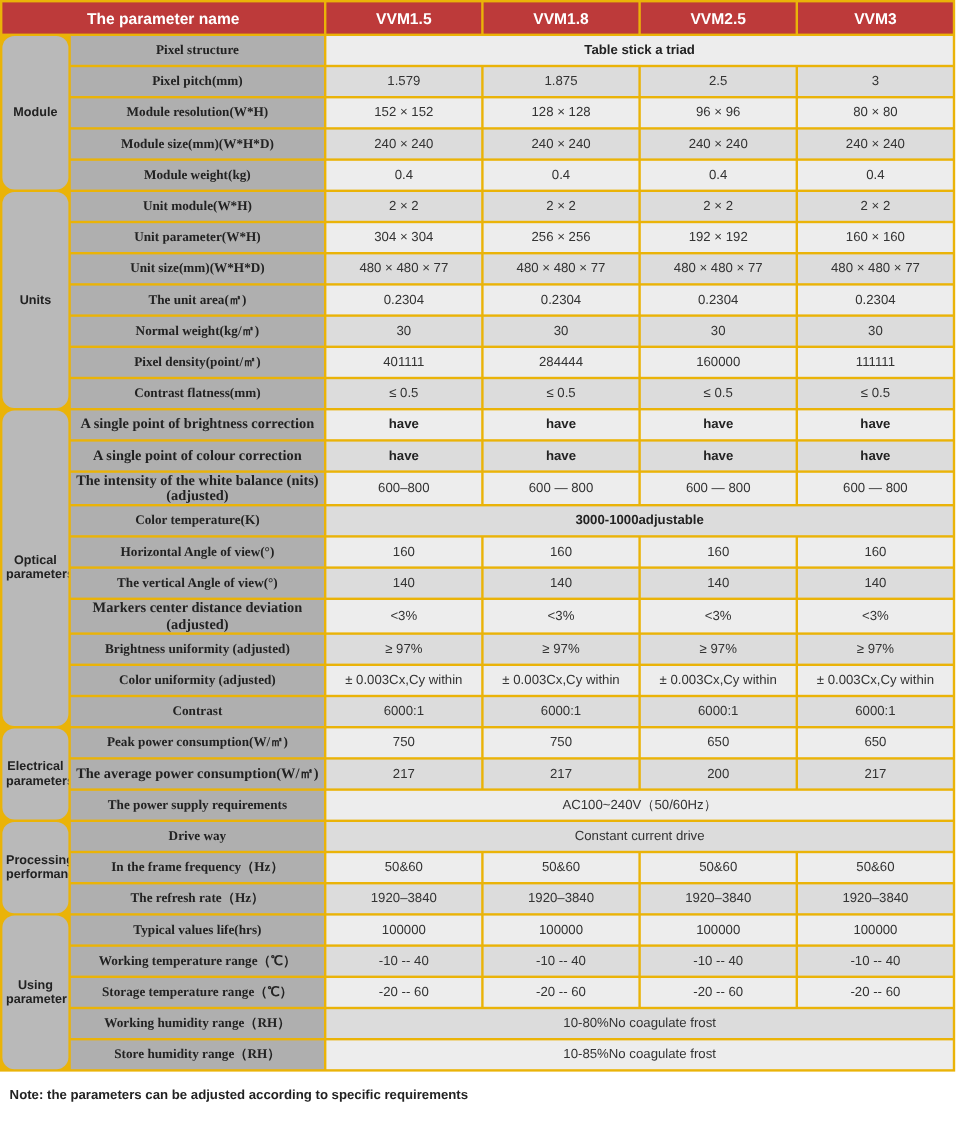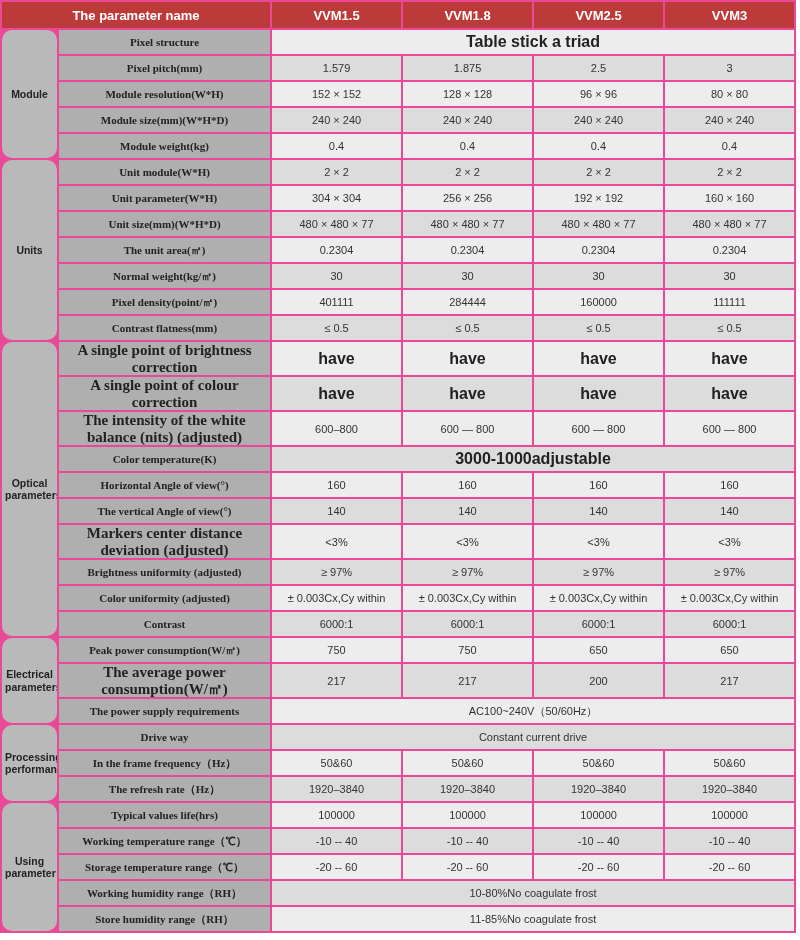--- a/index.html
+++ b/index.html
@@ -7,21 +7,21 @@
     width:800px;height:940px;
     font-family:"Liberation Sans", sans-serif;
     -webkit-font-smoothing:antialiased;
     color:#333;
   }
   table.spec{
     border-collapse:separate;
     border-spacing:2px;
     width:784px;
     table-layout:fixed;
-    background:#ec4899;
+    background:#eab308;
   }
   col.c-group{width:55px;}
   col.c-label{width:211px;}
   col.c-val{width:129px;}
   th.red{
     background:#bd3a3a;
     color:#ffffff;
     font-weight:bold;
     font-size:13px;
     height:26px;
@@ -44,26 +44,26 @@
     border-radius:10px;
   }
   td.param{
     background:#afafaf;
     font-weight:bold;
     font-size:11px;
     color:#222;
     line-height:1.1;
     font-family:Liberation Serif, serif;
   }
-  td.param.small{font-size:15px;margin-left:35px;}
+  td.param.small{font-size:12px;margin-left:35px;}
   td.val{
     font-size:11px;
     color:#333;
   }
-  td.val.bold{font-weight:bold;font-size:16px;color:#222;}
+  td.val.bold{font-weight:bold;font-size:11px;color:#222;}
   tr.light td.val{background:#ededed;}
   tr.dark td.val{background:#dcdcdc;}
   .note{
     margin:14px 0 0 8px;
     font-size:11px;
     font-weight:bold;
     color:#222;
   }
 </style>
 </head>
@@ -298,18 +298,18 @@
         <td class="val">-20 -- 60</td>
         <td class="val">-20 -- 60</td>
         <td class="val">-20 -- 60</td>
       </tr>
       <tr class="dark">
         <td class="param">Working humidity range（RH）</td>
         <td class="val" colspan="4">10-80%No coagulate frost</td>
       </tr>
       <tr class="light">
         <td class="param">Store humidity range（RH）</td>
-        <td class="val" colspan="4">11-85%No coagulate frost</td>
+        <td class="val" colspan="4">10-85%No coagulate frost</td>
       </tr>
     </tbody>
 </table>
 
 <div class="note">Note: the parameters can be adjusted according to specific requirements</div>
 
 </body></html>

